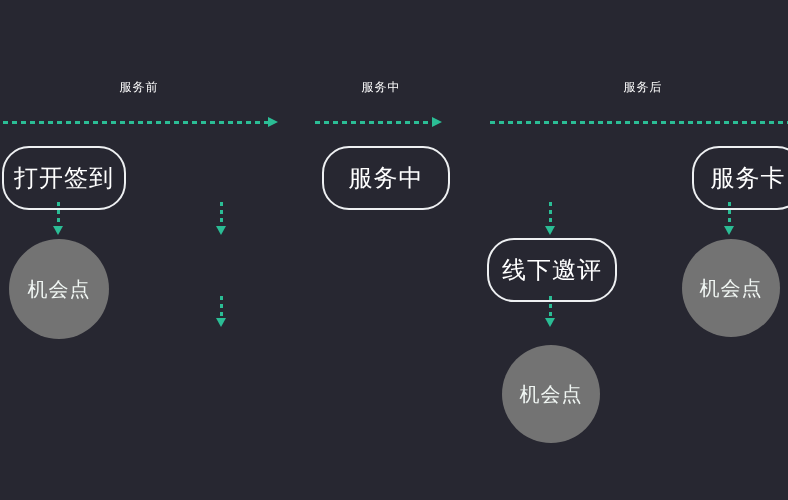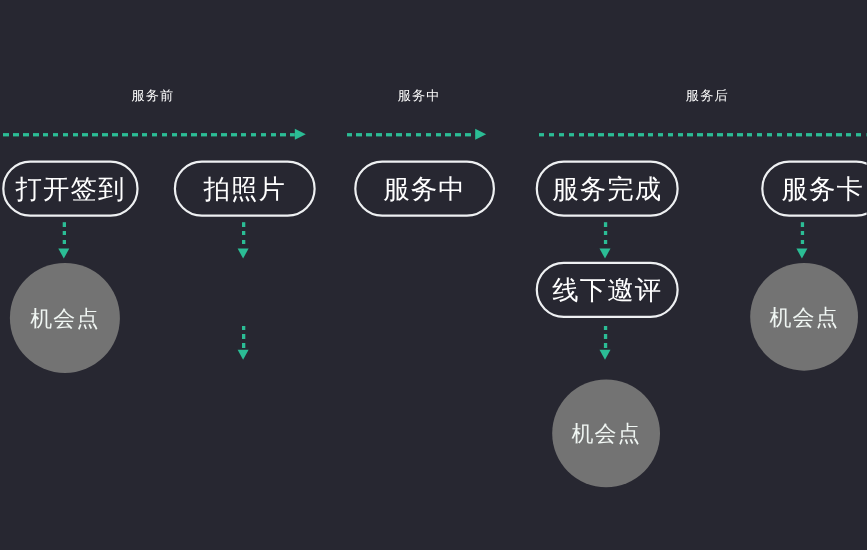--- a/index.html
+++ b/index.html
@@ -46,21 +46,21 @@
   }
   .v-head {
     position: absolute;
     width: 0; height: 0;
     border-top: 9px solid #2bbd95;
     border-left: 5.5px solid transparent;
     border-right: 5.5px solid transparent;
   }
   .pill {
     position: absolute;
-    height: 51px;
+    height: 64px;
     box-sizing: border-box;
     border: 2px solid #eef0f2;
     border-radius: 27px;
     display: flex;
     align-items: center;
     justify-content: center;
     color: #ffffff;
     font-size: 24px;
     font-weight: 500;
     letter-spacing: 1px;
@@ -89,23 +89,21 @@
 
   <div class="h-line" style="left:-6px; width:274px;"></div>
   <div class="h-head" style="left:268px;"></div>
 
   <div class="h-line" style="left:315px; width:117px;"></div>
   <div class="h-head" style="left:432px;"></div>
 
   <div class="h-line" style="left:490px; width:298px;"></div>
 
   <div class="pill" style="left:2px;   top:146px; width:124px;">打开签到</div>
-  <div class="pill" style="left:158px; top:146px; width:129px;">拍照片</div>
   <div class="pill" style="left:322px; top:146px; width:128px;">服务中</div>
-  <div class="pill" style="left:487px; top:146px; width:130px;">服务完成</div>
   <div class="pill" style="left:692px; top:146px; width:112px;">服务卡</div>
 
   <div class="v-line" style="left:57px;  top:202px;"></div>
   <div class="v-head" style="left:53px;  top:226px;"></div>
 
   <div class="v-line" style="left:220px; top:202px;"></div>
   <div class="v-head" style="left:216px; top:226px;"></div>
 
   <div class="v-line" style="left:549px; top:202px;"></div>
   <div class="v-head" style="left:545px; top:226px;"></div>

